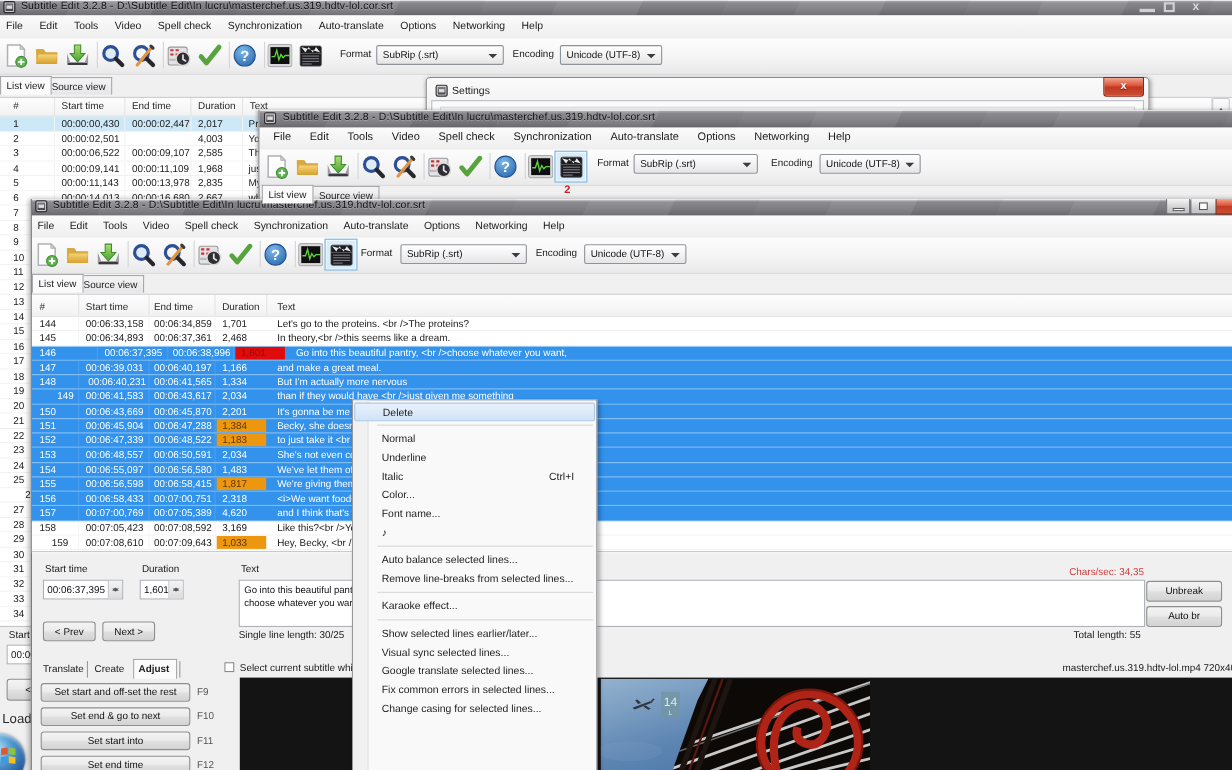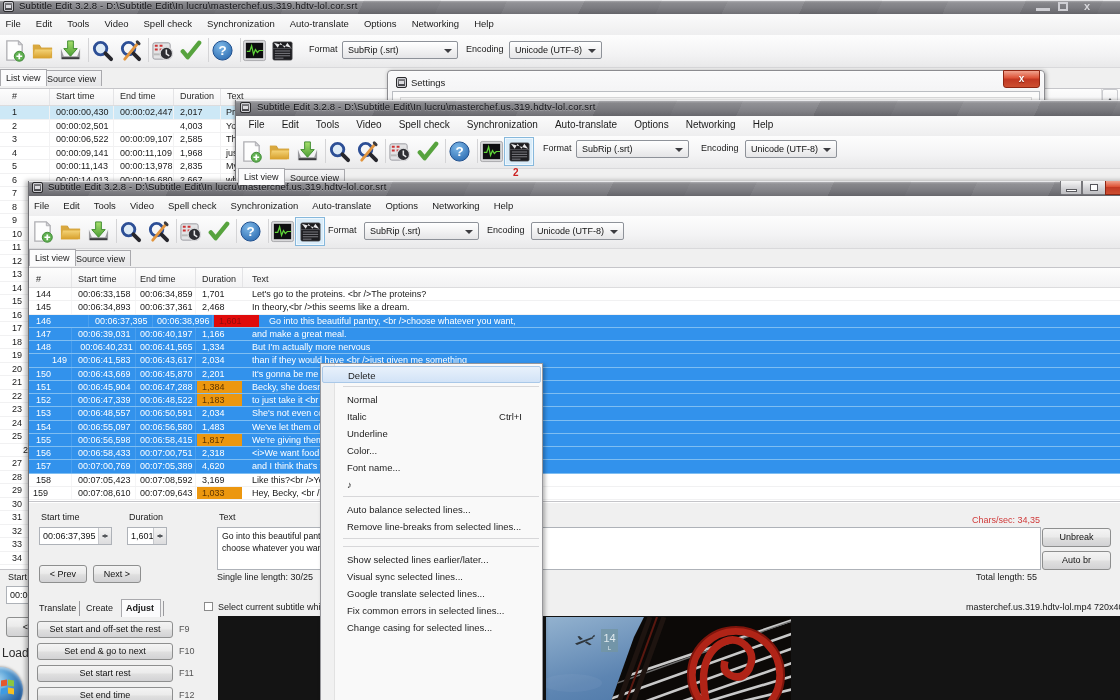--- a/index.html
+++ b/index.html
@@ -595,21 +595,21 @@
           <div class="cell" style="flex:1;padding-left:9px;">and I think that's what</div>
         </div>
         <div class="trow" style="height:13.25px;background:#fff;color:#1a1a1a;border-bottom:1px solid #f1f1f2;font-size:9px;line-height:12.5px;">
           <div class="cell" style="width:43px;padding-left:7px;border-right:1px solid #f5f5f6;">158</div>
           <div class="cell" style="width:64px;padding-left:6px;border-right:1px solid #f5f5f6;">00:07:05,423</div>
           <div class="cell" style="width:60px;padding-left:4px;border-right:1px solid #f5f5f6;">00:07:08,592</div>
           <div class="cell" style="width:47px;padding-left:6px;">3,169</div>
           <div class="cell" style="flex:1;padding-left:9px;">Like this?&lt;br /&gt;Yeah.</div>
         </div>
         <div class="trow" style="height:13.25px;background:#fff;color:#1a1a1a;border-bottom:1px solid #f1f1f2;font-size:9px;line-height:12.5px;">
-          <div class="cell" style="width:43px;padding-left:4px;border-right:1px solid #f5f5f6;">159</div>
+          <div class="cell" style="width:43px;padding-left:18px;border-right:1px solid #f5f5f6;">159</div>
           <div class="cell" style="width:64px;padding-left:6px;border-right:1px solid #f5f5f6;">00:07:08,610</div>
           <div class="cell" style="width:60px;padding-left:4px;border-right:1px solid #f5f5f6;">00:07:09,643</div>
           <div class="cell" style="width:47px;">
             <div style="margin:0 1px;height:12.3px;background:#ec970f;color:#5f3600;padding-left:5px;">1,033</div>
           </div>
           <div class="cell" style="flex:1;padding-left:9px;">Hey, Becky, &lt;br /&gt;come here.</div>
         </div>
         <div style="height:2px;background:#fff;border-bottom:1px solid #c5c5c9;"></div>
       </div>
   <div id="edit3" class="abs" style="left:0;top:322px;width:1125px;height:89px;">
@@ -632,21 +632,21 @@
         <div class="lbl" style="left:10px;top:6px;">Translate</div>
         <div class="abs" style="left:50px;top:4px;width:1px;height:15px;background:#9a9a9e;"></div>
         <div class="lbl" style="left:57px;top:6px;">Create</div>
         <div class="abs" style="left:92px;top:2px;width:40px;height:18px;background:#fbfbfc;border:1px solid #a9a9ad;border-bottom:none;"></div>
         <div class="lbl" style="left:97px;top:6px;font-weight:bold;">Adjust</div>
         <div class="abs" style="left:134px;top:4px;width:1px;height:15px;background:#9a9a9e;"></div>
         <div class="btn" style="left:8px;top:24px;width:136px;height:17px;line-height:15px;">Set start and off-set the rest</div>
         <div class="lbl" style="left:150px;top:27px;color:#555;">F9</div>
         <div class="btn" style="left:8px;top:46px;width:136px;height:17px;line-height:15px;">Set end &amp; go to next</div>
         <div class="lbl" style="left:150px;top:49px;color:#555;">F10</div>
-        <div class="btn" style="left:8px;top:68px;width:136px;height:17px;line-height:15px;">Set start rest</div>
+        <div class="btn" style="left:8px;top:68px;width:136px;height:17px;line-height:15px;">Set start into</div>
         <div class="lbl" style="left:150px;top:71px;color:#555;">F11</div>
         <div class="btn" style="left:8px;top:90px;width:136px;height:17px;line-height:15px;">Set end time</div>
         <div class="lbl" style="left:150px;top:93px;color:#555;">F12</div>
         <div class="abs" style="left:175px;top:5px;width:9px;height:9px;background:#fff;border:1px solid #8a8a8a;"></div>
         <div class="lbl" style="left:189px;top:5px;">Select current subtitle while playing</div>
         <div class="lbl" style="left:937px;top:5px;">masterchef.us.319.hdtv-lol.mp4 720x404, total number of frames: 63...</div>
         <div class="abs" style="left:189px;top:19px;width:936px;height:105px;background:#141414;" id="vidbox">
           <svg class="abs" style="left:328px;top:1px;" width="245" height="104" viewBox="0 0 245 104">
             <defs>
               <linearGradient id="sky" x1="0" y1="0" x2="0.7" y2="1">
@@ -715,46 +715,49 @@
         <div style="position:relative;height:17px;line-height:17px;font-size:9.5px;color:#1c1c1c;background:linear-gradient(180deg,#e8f1fb,#d2e3f7);border:1px solid #a9c8e8;border-radius:2px;margin:0 1px;">
           <span style="position:absolute;left:25px;">Delete</span>
         </div>
         <div style="height:8px;position:relative;">
           <div style="position:absolute;left:22px;right:3px;top:3px;height:1px;background:#d7d7d9;"></div>
         </div>
         <div style="position:relative;height:17px;line-height:17px;font-size:9.5px;color:#1c1c1c;">
           <span style="position:absolute;left:26px;">Normal</span>
         </div>
         <div style="position:relative;height:17px;line-height:17px;font-size:9.5px;color:#1c1c1c;">
+          <span style="position:absolute;left:26px;">Underline</span>
+        </div>
+        <div style="position:relative;height:17px;line-height:17px;font-size:9.5px;color:#1c1c1c;">
           <span style="position:absolute;left:26px;">Italic</span>
           <span style="position:absolute;right:20px;">Ctrl+I</span>
         </div>
         <div style="position:relative;height:17px;line-height:17px;font-size:9.5px;color:#1c1c1c;">
-          <span style="position:absolute;left:26px;">Underline</span>
-        </div>
-        <div style="position:relative;height:17px;line-height:17px;font-size:9.5px;color:#1c1c1c;">
           <span style="position:absolute;left:26px;">Color...</span>
         </div>
         <div style="position:relative;height:17px;line-height:17px;font-size:9.5px;color:#1c1c1c;">
           <span style="position:absolute;left:26px;">Font name...</span>
         </div>
         <div style="position:relative;height:17px;line-height:17px;font-size:9.5px;color:#1c1c1c;">
           <span style="position:absolute;left:26px;">♪</span>
         </div>
         <div style="height:8px;position:relative;">
           <div style="position:absolute;left:22px;right:3px;top:3px;height:1px;background:#d7d7d9;"></div>
         </div>
         <div style="position:relative;height:17px;line-height:17px;font-size:9.5px;color:#1c1c1c;">
           <span style="position:absolute;left:26px;">Auto balance selected lines...</span>
         </div>
         <div style="position:relative;height:17px;line-height:17px;font-size:9.5px;color:#1c1c1c;">
           <span style="position:absolute;left:26px;">Remove line-breaks from selected lines...</span>
         </div>
         <div style="height:8px;position:relative;">
           <div style="position:absolute;left:22px;right:3px;top:3px;height:1px;background:#d7d7d9;"></div>
+        </div>
+        <div style="position:relative;height:17px;line-height:17px;font-size:9.5px;color:#1c1c1c;">
+          <span style="position:absolute;left:26px;">Karaoke effect...</span>
         </div>
         <div style="height:8px;position:relative;">
           <div style="position:absolute;left:22px;right:3px;top:3px;height:1px;background:#d7d7d9;"></div>
         </div>
         <div style="position:relative;height:17px;line-height:17px;font-size:9.5px;color:#1c1c1c;">
           <span style="position:absolute;left:26px;">Show selected lines earlier/later...</span>
         </div>
         <div style="position:relative;height:17px;line-height:17px;font-size:9.5px;color:#1c1c1c;">
           <span style="position:absolute;left:26px;">Visual sync selected lines...</span>
         </div>

